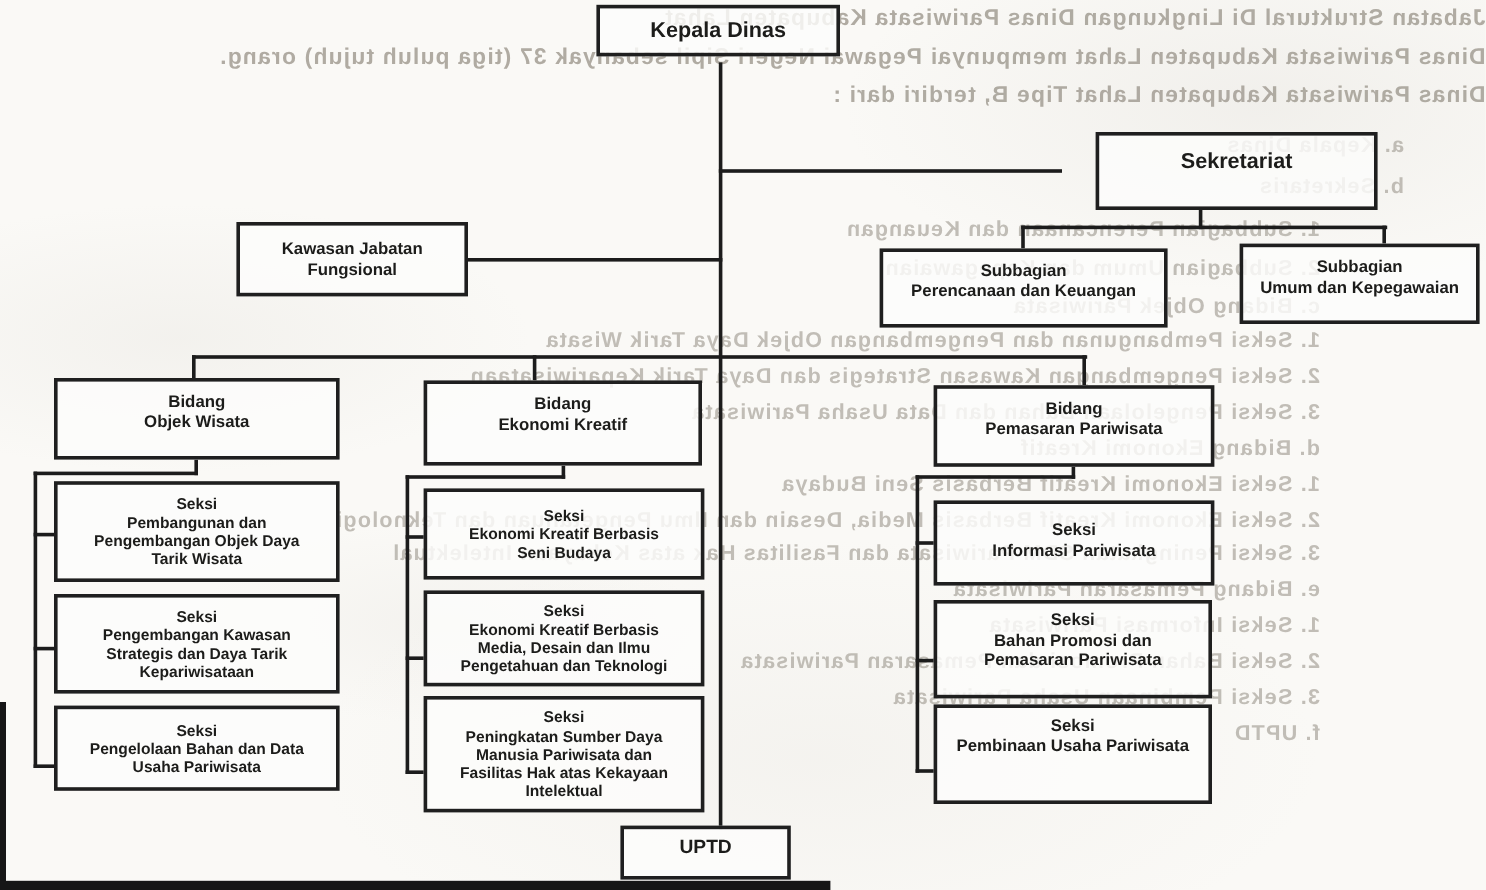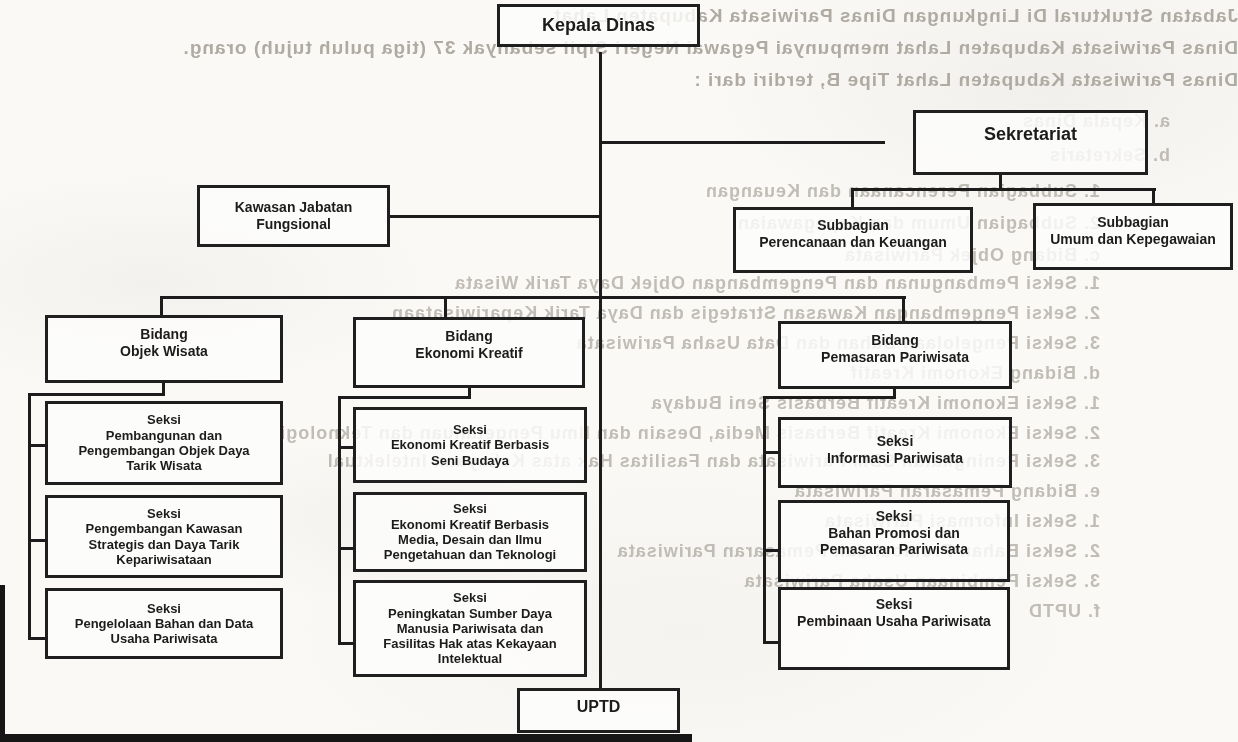--- a/index.html
+++ b/index.html
@@ -165,18 +165,18 @@
     </div>
     <div class="node" style="left: 778px; top: 500px; width: 232px; height: 82px;">
       <span class="label" style="font-size: 14px; transform: translateY(-8px);">Seksi
 Bahan Promosi dan
 Pemasaran Pariwisata</span>
     </div>
     <div class="node" style="left: 778px; top: 587px; width: 232px; height: 83px;">
       <span class="label" style="font-size: 14px; transform: translateY(-16px);">Seksi
 Pembinaan Usaha Pariwisata</span>
     </div>
-    <div class="node" style="left: 517px; top: 688px; width: 163px; height: 45px;">
+    <div class="node" style="left: 517px; top: 688px; width: 142px; height: 45px;">
       <span class="label" style="font-size: 16px; transform: translateY(-3px);">UPTD</span>
     </div>
     <div class="strip" style="left: 0px; top: 585px; width: 5px; height: 157px;"></div>
     <div class="strip" style="left: 0px; top: 734px; width: 692px; height: 8px;"></div>
   </div>
 
 </body></html>

